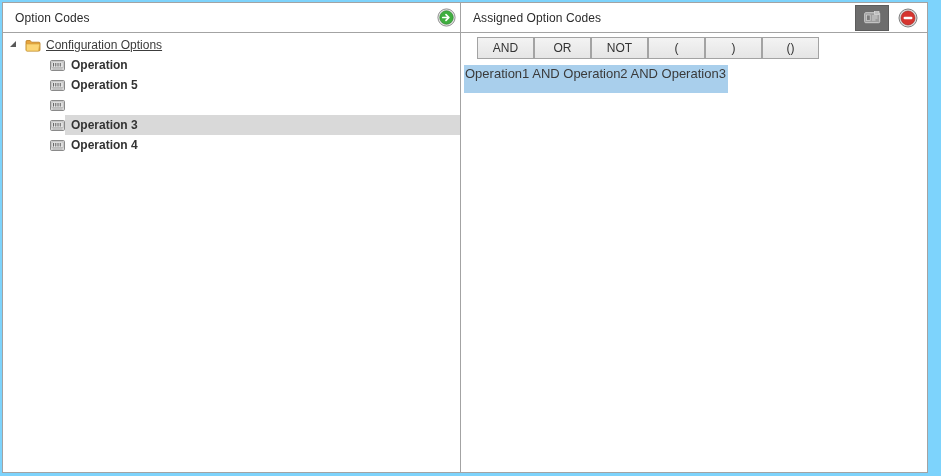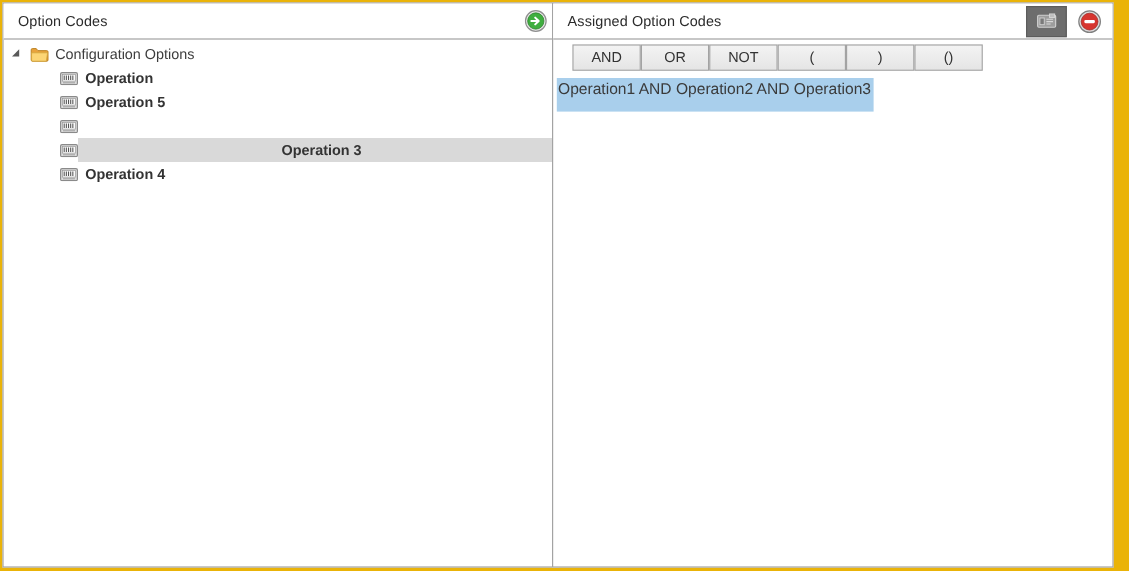--- a/index.html
+++ b/index.html
@@ -4,21 +4,21 @@
 <style>
   * { box-sizing: border-box; margin: 0; padding: 0; }
   body {
     font-family: "Liberation Sans", sans-serif;
     background: #ffffff;
   }
   .canvas {
     position: relative;
     width: 941px;
     height: 476px;
-    background: #eab308;
+    background: #7dd3fc;
     overflow: hidden;
   }
   .panel {
     position: absolute;
     top: 2px;
     bottom: 3px;
     background: #ffffff;
     border: 1px solid var(--panel-border, #a3a3a3);
   }
   .panel-left  { left: 2px;   width: 464px; }
@@ -56,21 +56,21 @@
   .tree {
     padding-top: 2px;
     font-size: 12px;
     color: #3c3c3c;
   }
   .tree-row {
     height: 20px;
     display: flex;
     align-items: center;
   }
-  .tree-row.root { padding-left: 7px; }
+  .tree-row.root { padding-left: 7px; text-decoration: underline; }
   .expander {
     width: 0; height: 0;
     border-bottom: 6px solid #595959;
     border-left: 6px solid transparent;
     margin-right: 9px;
     margin-top: -2px;
     cursor: pointer;
   }
   .folder-icon { margin-right: 5px; display: flex; }
   .root-label { color: #3c3c3c; }
@@ -83,21 +83,20 @@
     display: flex;
     align-items: center;
     padding-left: 6px;
   }
   .tree-row.child .tree-label {
     font-weight: bold;
     color: #333333;
   }
   .tree-row.selected .row-fill {
     background: var(--selection-gray, #d9d9d9);
-    justify-content: center;
   }
 
   
   .operator-row {
     display: flex;
     gap: 0;
     margin: 4px 0 0 16px;
   }
   .op-btn {
     width: 57px;

